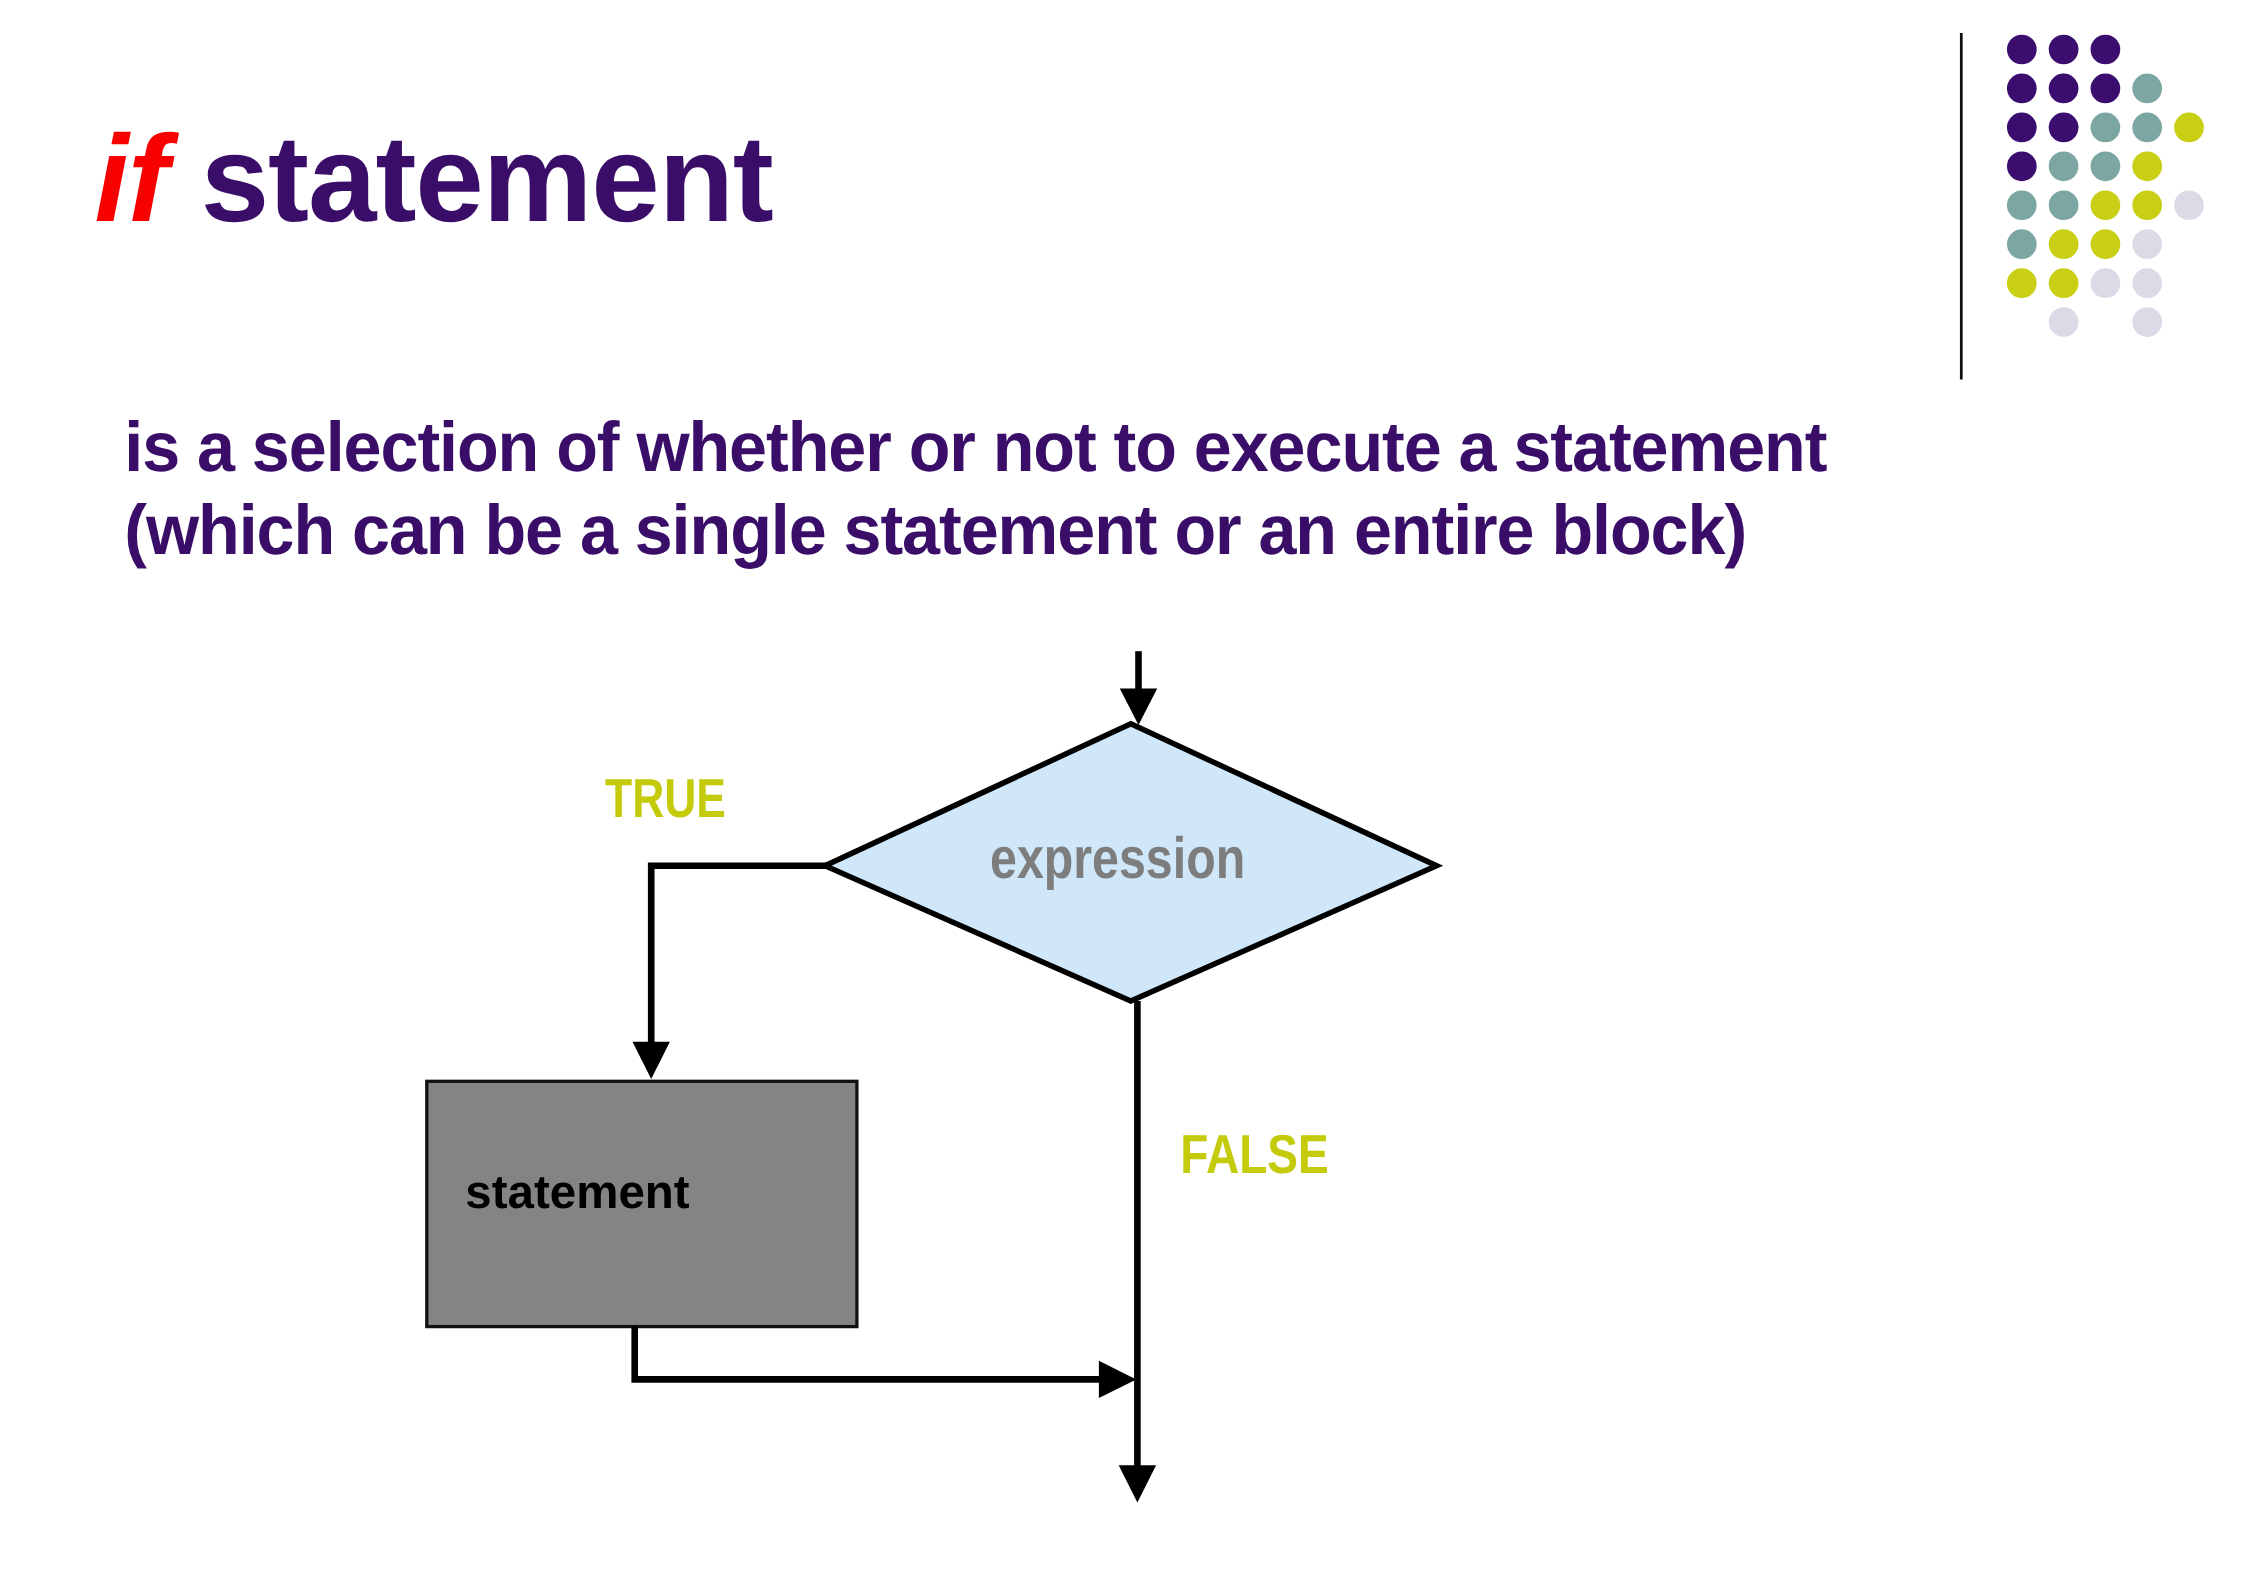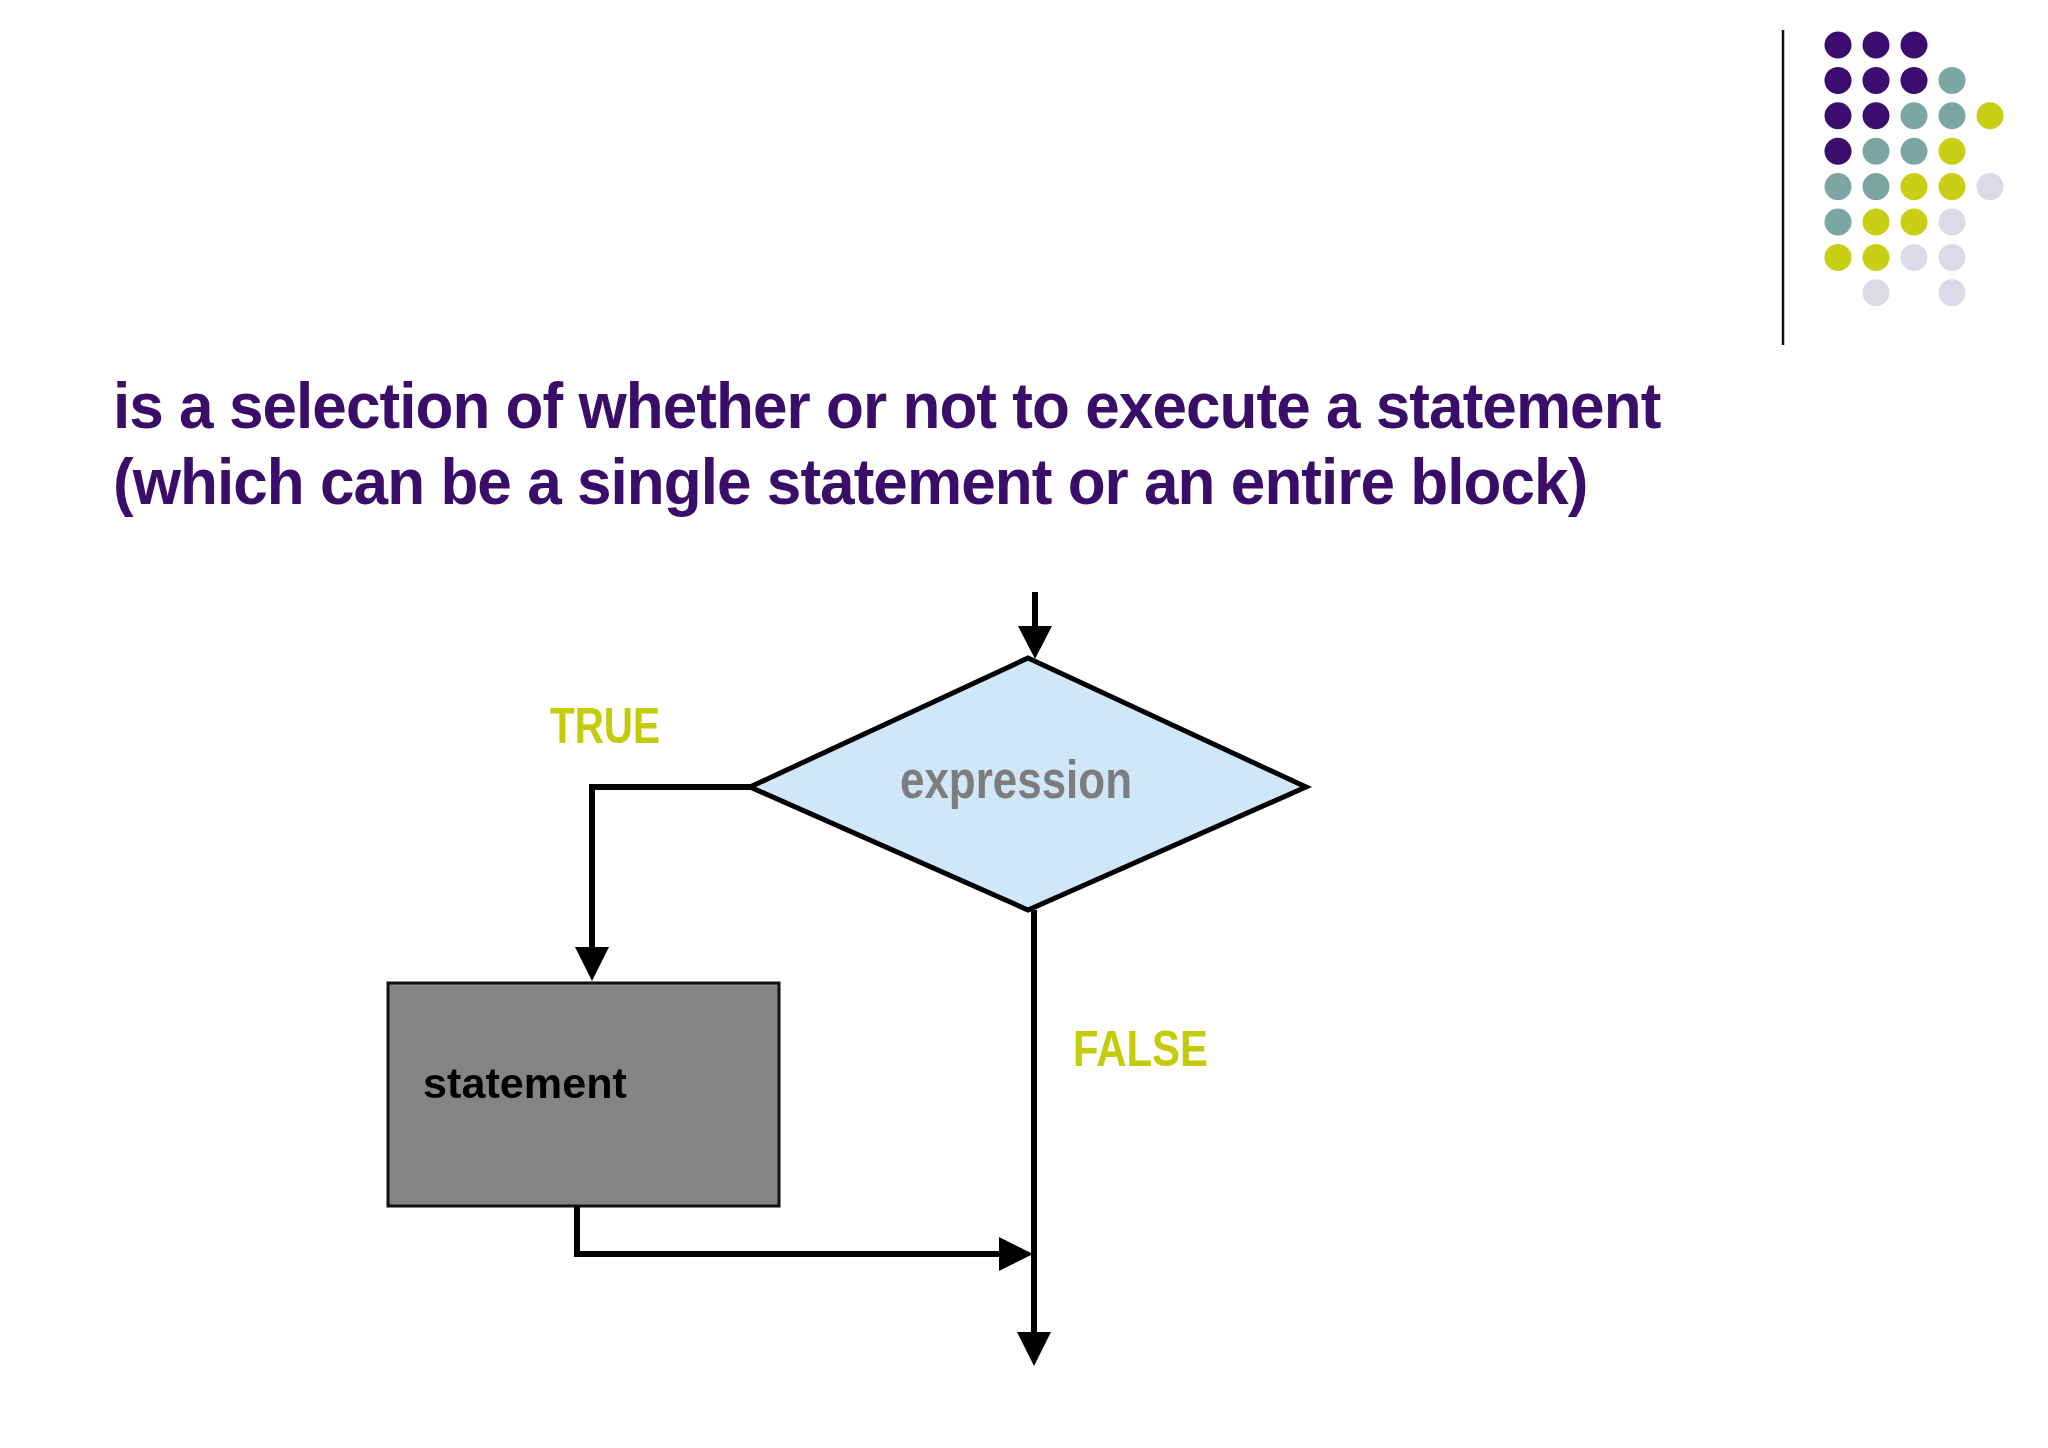--- a/index.html
+++ b/index.html
@@ -44,20 +44,23 @@
     width: 2048px;
     height: 1448px;
   }
   svg text { font-family: "Liberation Sans", sans-serif; font-weight: bold; }
 </style>
 </head>
 <body>
 
 <div class="slide">
 
+  <h1 class="title">
+    <span class="kw" style="color: rgb(248, 0, 0);">if</span><span style="color: rgb(58, 13, 104);">statement</span>
+  </h1>
 
   <div class="body-text" style="color: rgb(58, 13, 104);">
     <div>is a selection of whether or not to execute a statement</div>
     <div>(which can be a single statement or an entire block)</div>
   </div>
 
   <svg class="chart-svg" viewBox="0 0 2048 1448">
 
     <g>
       <line x1="1783" y1="30" x2="1783" y2="345" stroke-width="2.5" style="stroke: rgb(17, 17, 17);"></line>

